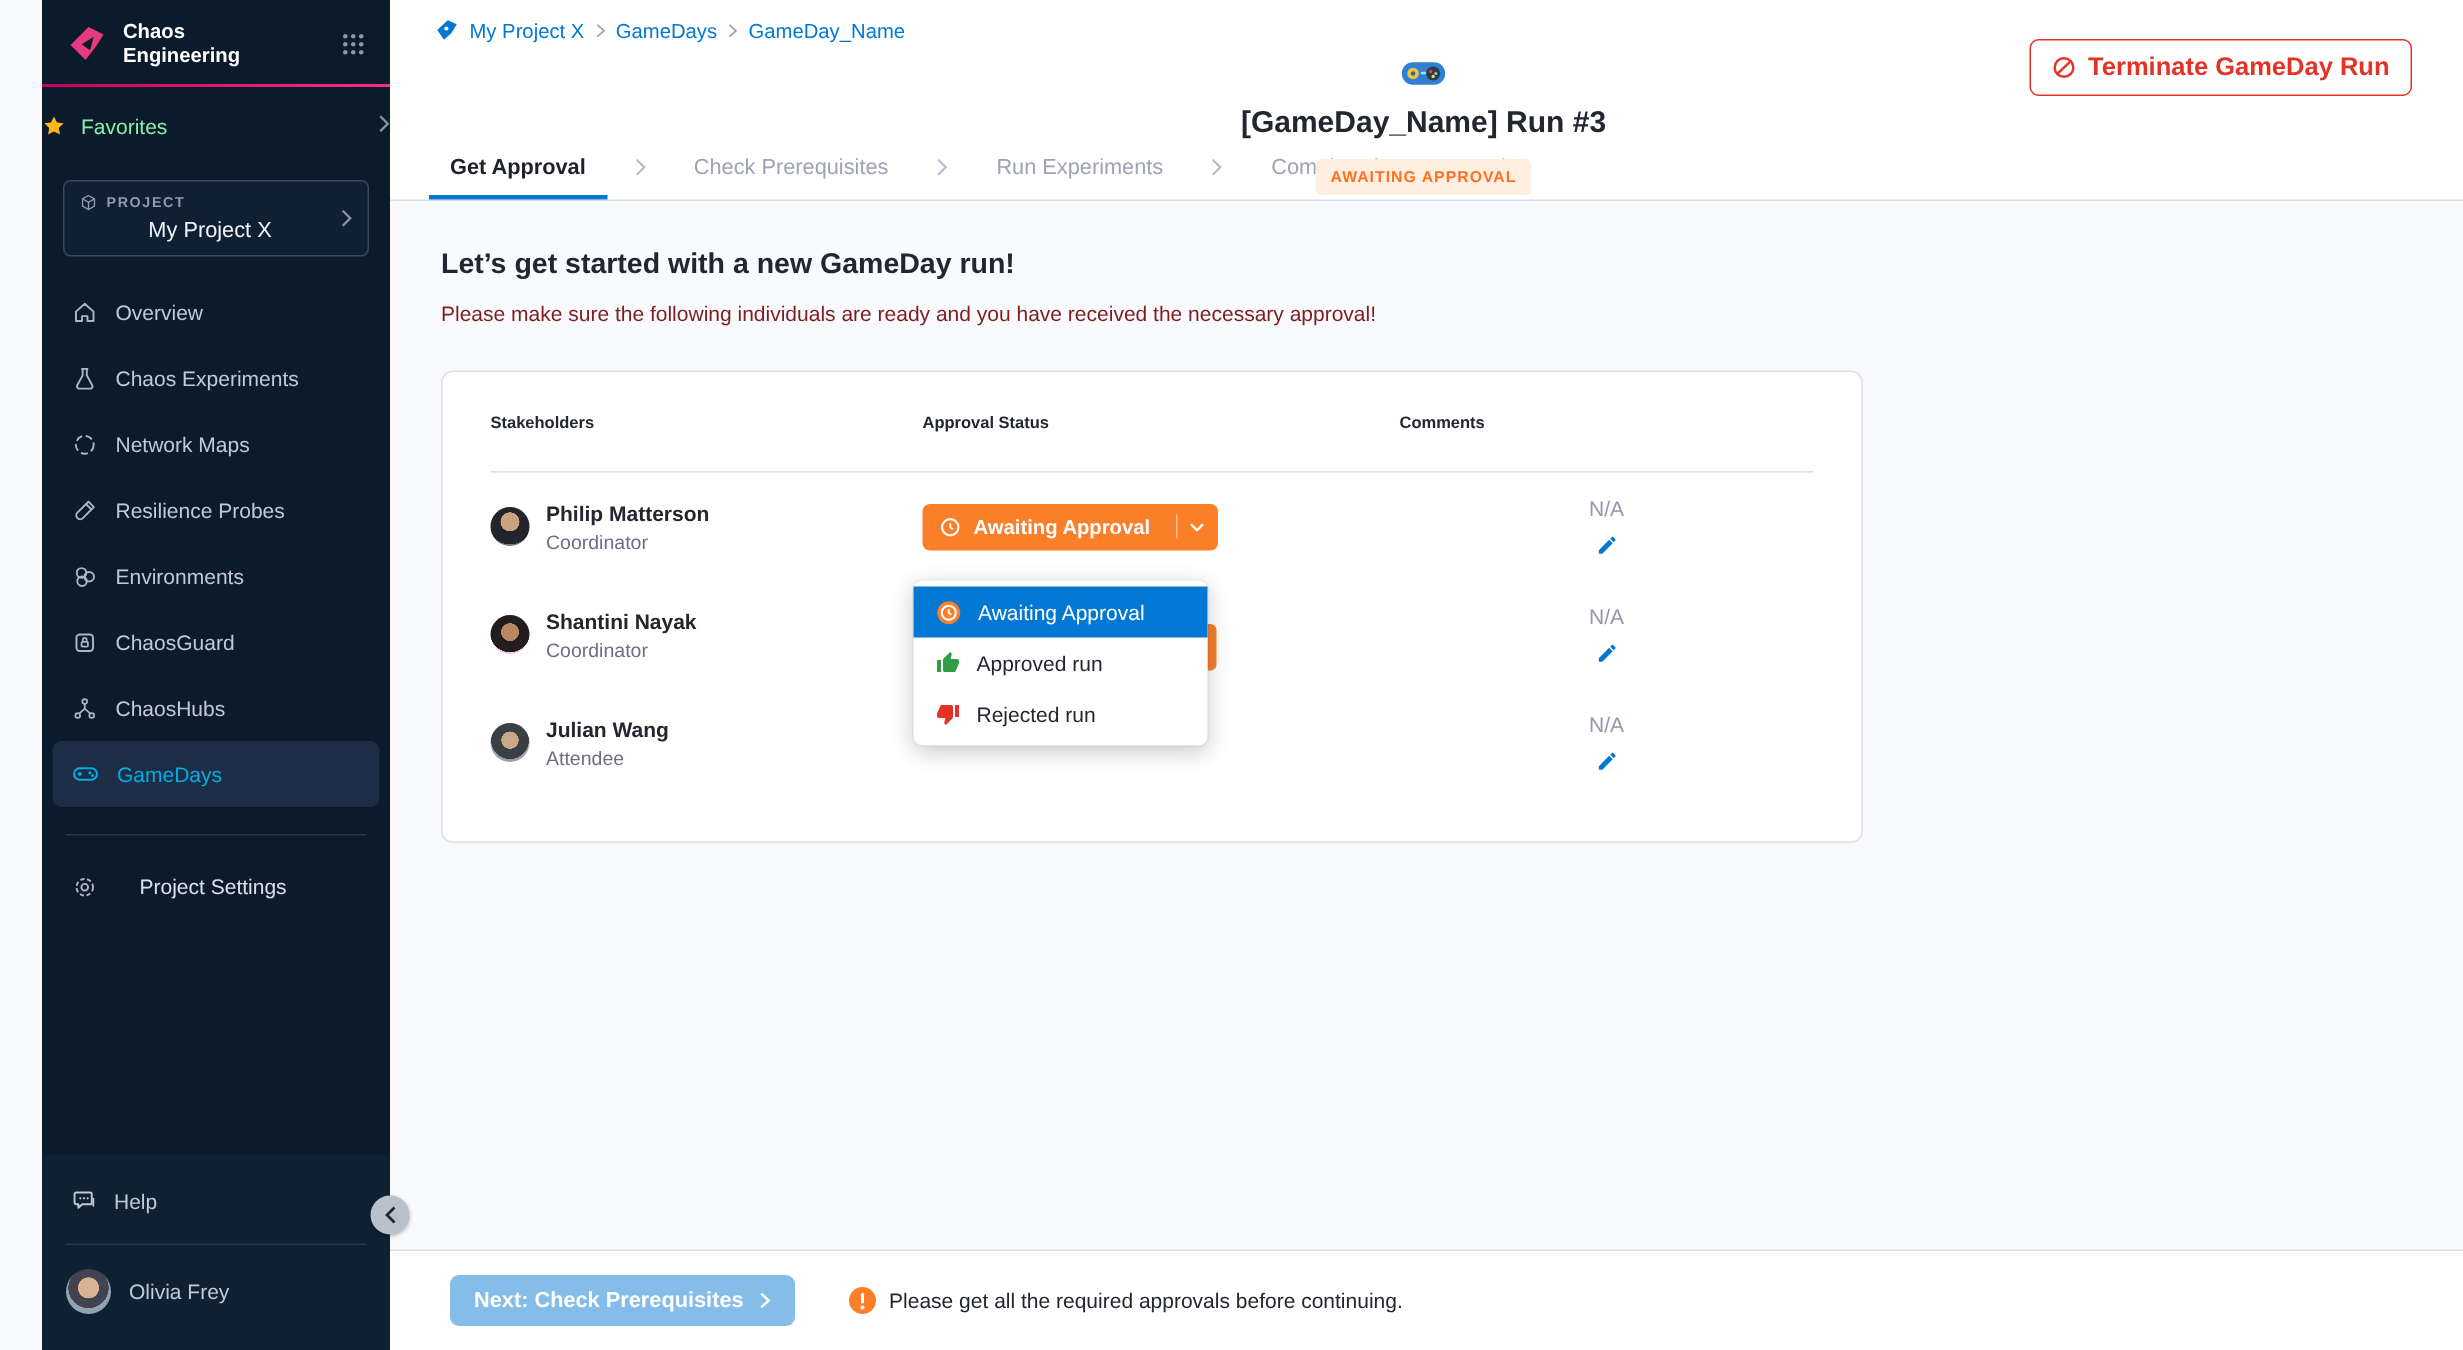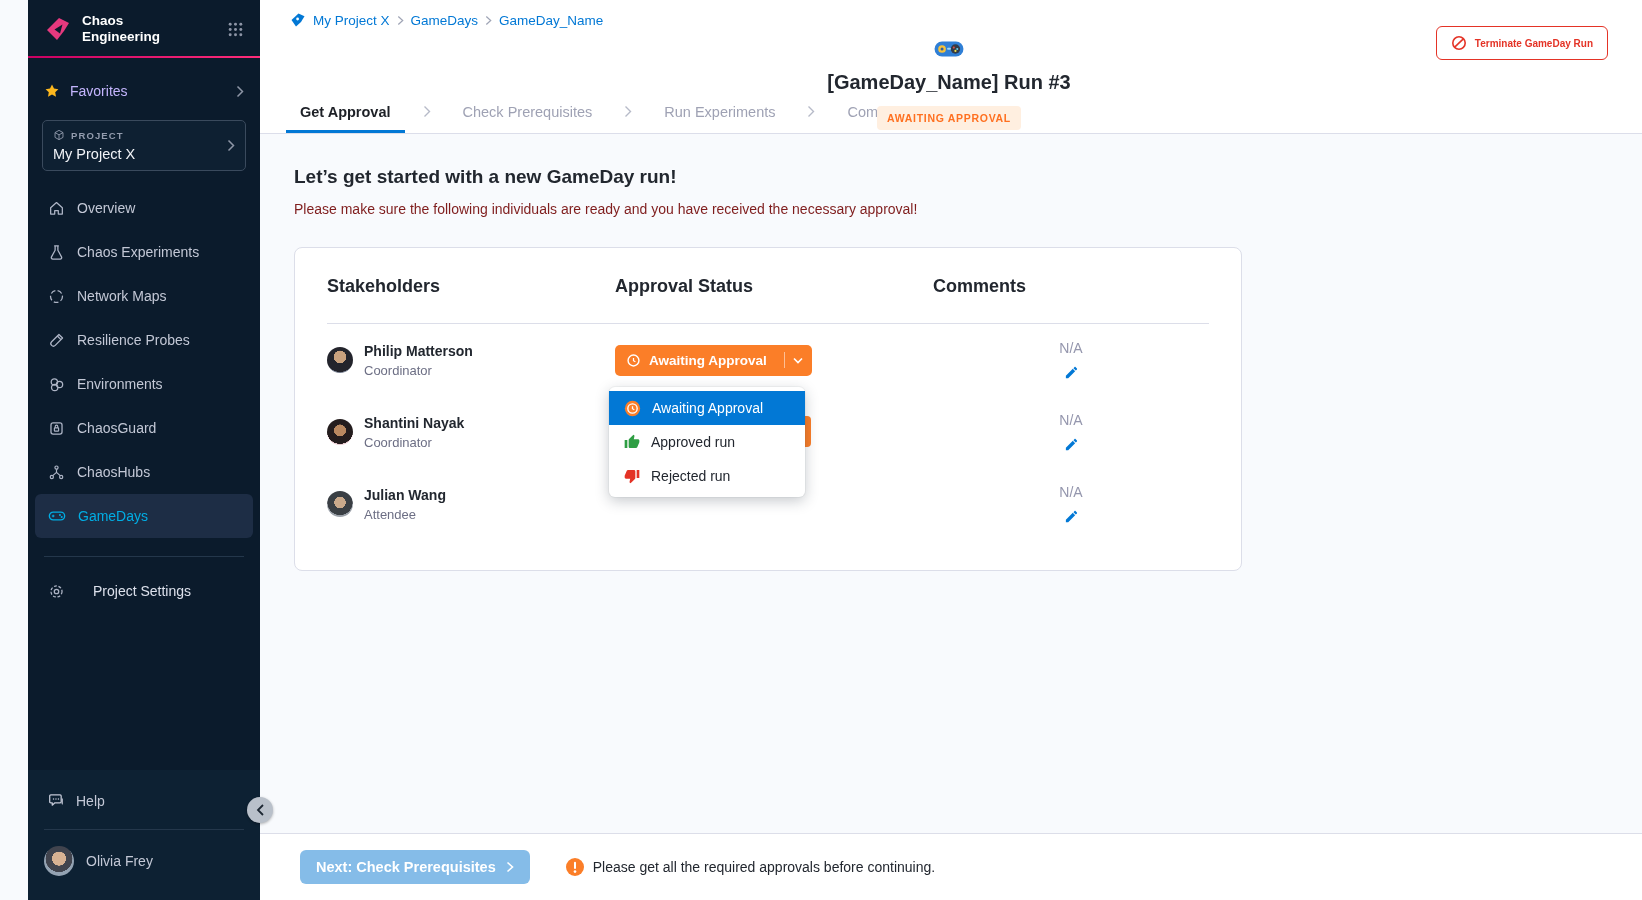--- a/index.html
+++ b/index.html
@@ -6,23 +6,23 @@
   html,body { width:1642px; height:900px; overflow:hidden; }
   body { font-family:"Liberation Sans","DejaVu Sans",sans-serif; background:#f8fafd; }
   .app { display:flex; width:1642px; height:900px; }
 
   
   .sidebar { width:232px; background:#0b1b2c; color:#c3c8d6; display:flex; flex-direction:column; position:relative; flex-shrink:0;margin-left:28px; }
   .side-head { display:flex; align-items:center; gap:10px; padding:13px 16px 11px; }
   .brand-name { font-size:13.5px; font-weight:bold; color:#fff; line-height:1.2; }
   .grid-btn { margin-left:auto; cursor:pointer; display:flex; }
   .brand-line { height:2px; background:linear-gradient(90deg,#c90062,#ff2d7a); }
-  .fav-row { display:flex; align-items:center; gap:10px; padding:0 16px; margin-top:18px; height:30px; font-size:14px; color:#c4b5fd; cursor:pointer; }
+  .fav-row { display:flex; gap:10px; padding:0 0; margin-top:18px; height:30px; font-size:14px; color:#86efac; cursor:pointer; }
   .fav-row .chev { margin-left:auto; }
-  .project-card { margin:14px 14px 0; border:1px solid #3a4a5d; background:#0e2032; border-radius:5px; padding:8px 10px; display:flex; align-items:center; cursor:pointer; }
+  .project-card { margin:14px 14px 0; border:1px solid #3a4a5d; background:#0e2032; border-radius:5px; padding:8px 10px; display:flex; align-items:center; cursor:pointer;text-align:center; }
   .proj-col { flex:1; }
   .proj-label { display:flex; align-items:center; gap:6px; font-size:9.5px; letter-spacing:1.1px; color:#939cae; font-weight:bold; }
   .proj-name { margin-top:5px; font-size:14.5px; color:#f2f4f8; }
   .nav { margin-top:15px; }
   .nav-item { display:flex; align-items:center; gap:12px; height:44px; padding:0 13px; margin:0 7px; border-radius:6px; font-size:14px; cursor:pointer; color:#c3c8d6; }
   .nav-item.active { background:#1d2d45; color:#00ade4; }
   .nav-item.active svg { color:#00ade4; }
   .nav-item svg { color:#aeb5c6; flex-shrink:0; }
   .side-divider { border-top:1px solid #24374b; margin:18px 16px 0; }
   .settings-row { display:flex; align-items:center; gap:28px; height:40px; padding:0 20px; margin-top:14px; font-size:14px; color:#dde1ec; cursor:pointer; }
@@ -39,32 +39,32 @@
 
   
   .main { flex:1; display:flex; flex-direction:column; position:relative; background:#f8fafd; }
   .topbar { background:#fff; height:90px; padding:12px 34px 0 30px; position:relative; }
   .breadcrumb { display:flex; align-items:center; gap:7px; font-size:13.5px; color:#0278d5; }
   .crumb { cursor:pointer; }
   .crumb-sep { color:#9fa4b5; display:flex; }
   .title-row { display:flex; align-items:center; gap:12px; margin-top:11px;flex-direction:column; }
   .page-title { font-size:20px; font-weight:bold; color:#22272f; }
   .status-badge { background:#ffefe0; color:#ff7020; font-size:10.5px; font-weight:bold; letter-spacing:.7px; padding:6px 10px; border-radius:4px; }
-  .terminate-btn { position:absolute; right:34px; top:26px; display:flex; align-items:center; gap:8px; border:1.4px solid #e43326; color:#e43326; background:#fff; border-radius:6px; padding:8px 14px; font-size:10px; font-weight:600; cursor:pointer; }
+  .terminate-btn { position:absolute; right:34px; top:26px; display:flex; align-items:center; gap:8px; border:1.4px solid #e43326; color:#e43326; background:#fff; border-radius:6px; padding:8px 14px; font-size:17px; font-weight:600; cursor:pointer; }
 
   .stepper { background:#fff; border-bottom:1px solid #dcdeea; height:44px; display:flex; align-items:stretch; padding-left:26px; }
   .step { display:flex; align-items:center; padding:0 14px; font-size:14.5px; color:#9fa2b4; cursor:pointer; }
   .step.active { color:#1d2026; font-weight:bold; box-shadow:inset 0 -3px 0 #0278d5; }
   .step-sep { display:flex; align-items:center; margin:0 18px; color:#b6bac8; }
 
   .content { flex:1; padding:32px 0 0 34px; position:relative; }
   .content h2 { font-size:19px; font-weight:bold; color:#22272f; }
   .content .sub { margin-top:13px; font-size:14px; color:#7f1d1d; }
   .card { margin-top:30px; width:948px; background:#fff; border:1px solid #dcdee9; border-radius:8px; padding:28px 32px 30px; position:relative; }
-  .thead { display:grid; grid-template-columns:288px 318px 1fr; font-size:18px; font-weight:bold; color:#22272f; }
+  .thead { display:grid; grid-template-columns:288px 318px 1fr; font-size:11px; font-weight:bold; color:#22272f; }
   .rule { border-top:1px solid #dcdee9; margin-top:26px; }
   .trow { display:grid; grid-template-columns:288px 318px 1fr; height:72px; align-items:center; }
   .stake { display:flex; gap:11px; align-items:center; }
   .stake .nm { font-size:14px; font-weight:bold; color:#22272f; }
   .stake .rl { font-size:13px; color:#6c6e84; margin-top:4px; }
   .status-btn { width:197px; height:31px; background:#fb7e28; border-radius:5px; color:#fff; display:flex; align-items:center; gap:8px; padding:0 9px 0 11px; font-size:13.5px; font-weight:bold; cursor:pointer; border:none; }
   .status-btn .vd { width:1px; height:16px; background:rgba(255,255,255,.5); margin-left:auto; }
   .status-btn.ghost { visibility:hidden; }
   .comments { display:flex; align-items:center; gap:9px; font-size:14px; color:#9496ad;flex-direction:column; }
   .pencil { cursor:pointer; display:flex; }

